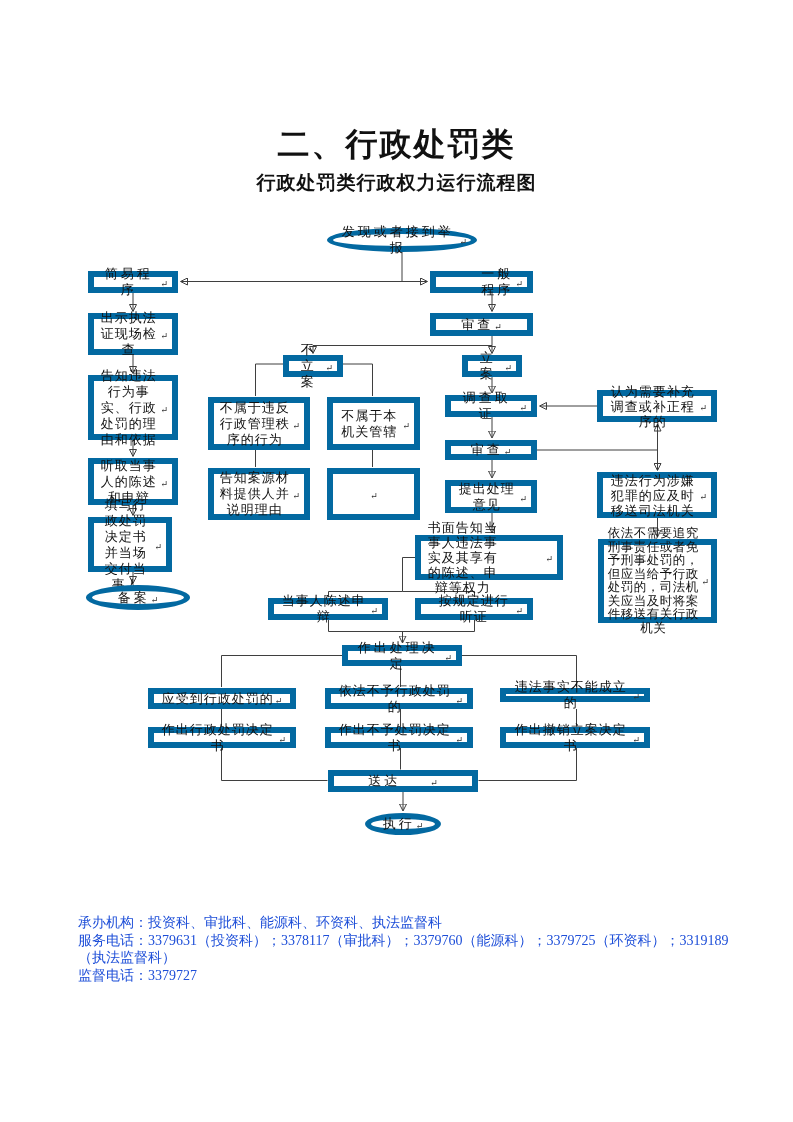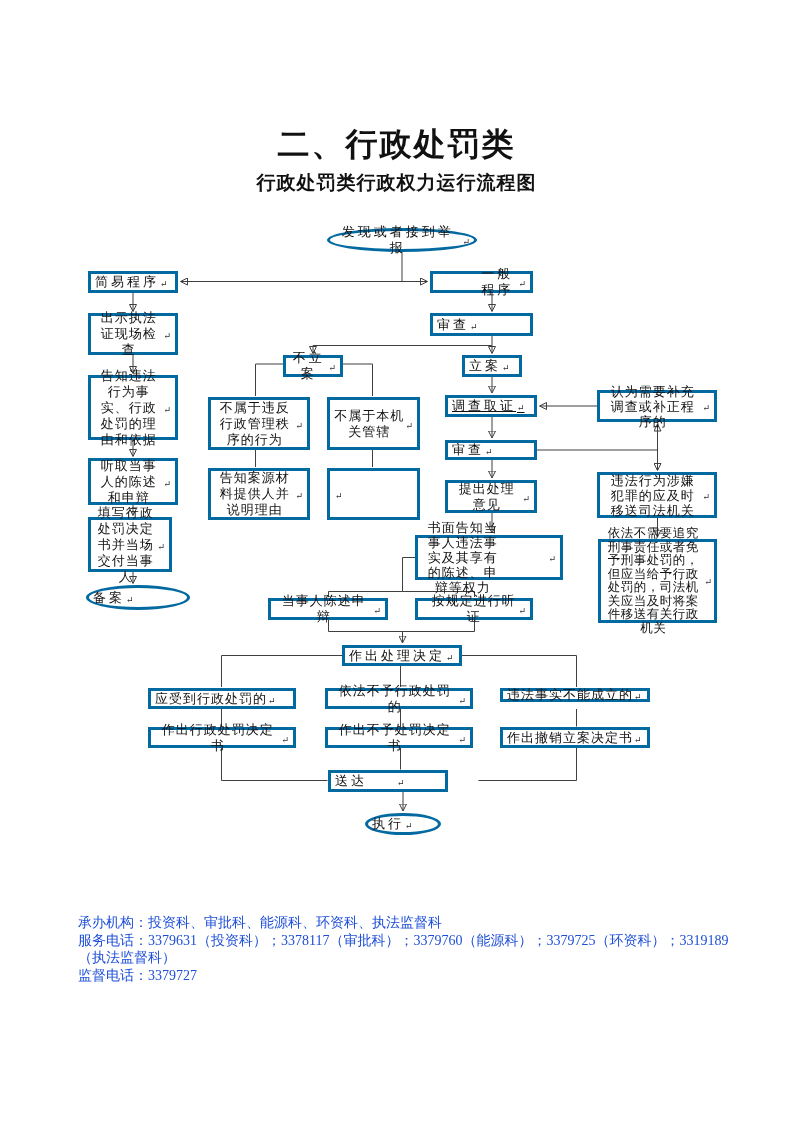--- a/index.html
+++ b/index.html
@@ -13,22 +13,22 @@
   }
   .subtitle{
     position:absolute;left:0;top:170px;width:100%;text-align:center;
     font-family:Liberation Sans, sans-serif;
     font-size:19px;font-weight:600;letter-spacing:1px;line-height:26px;margin:0;
   }
   svg.wires{position:absolute;left:0;top:0;width:793px;height:1122px;}
   svg.wires path{stroke:#3f3f3f;stroke-width:1;fill:none;}
   .node{
     position:absolute;box-sizing:border-box;
-    border:3px solid #0369a1;background:#fff;
-    display:flex;align-items:center;
+    border:6px solid #0369a1;background:#fff;
+    display:flex;align-items:center;justify-content:center;
     text-align:center;font-size:13px;line-height:16px;letter-spacing:1px;
     padding:1px 4px;
   }
   .ellipse{border-radius:50%;}
   .sp{letter-spacing:3px;}
   .tight{font-size:12.5px;line-height:13.5px;letter-spacing:0.5px;padding:1px 2px;}
   .lh15{line-height:15px;}
   .rm{font-size:9px;color:#333;letter-spacing:0;margin-left:1px;transform:translateY(2px);}
   .footer{
     position:absolute;left:78px;top:914px;width:700px;
@@ -137,21 +137,21 @@
   <div class="node" style="left:208px;top:397px;width:102px;height:53px;">
       <span>不属于违反行政管理秩序的行为</span>
       <span class="rm">↵</span>
     </div>
 
   <div class="node" style="left:327px;top:397px;width:93px;height:53px;">
       <span>不属于本机关管辖</span>
       <span class="rm">↵</span>
     </div>
 
-  <div class="node sp" style="left:445px;top:395px;width:92px;height:22px;text-decoration:underline;">
+  <div class="node sp" style="left:445px;top:395px;width:92px;height:22px;">
       <span>调查取证</span>
       <span class="rm">↵</span>
     </div>
 
   <div class="node lh15" style="left:597px;top:390px;width:120px;height:32px;">
       <span>认为需要补充调查或补正程序的</span>
       <span class="rm">↵</span>
     </div>
 
   <div class="node sp" style="left:445px;top:440px;width:92px;height:20px;">
@@ -241,21 +241,21 @@
   <div class="node" style="left:325px;top:727px;width:148px;height:21px;">
       <span>作出不予处罚决定书</span>
       <span class="rm">↵</span>
     </div>
 
   <div class="node" style="left:500px;top:727px;width:150px;height:21px;">
       <span>作出撤销立案决定书</span>
       <span class="rm">↵</span>
     </div>
 
-  <div class="node sp" style="left:328px;top:770px;width:120px;height:22px;gap:29px;">
+  <div class="node sp" style="left:328px;top:770px;width:150px;height:22px;gap:29px;">
       <span>送达</span>
       <span class="rm">↵</span>
     </div>
 
   <div class="node ellipse sp" style="left:365px;top:813px;width:76px;height:22px;">
       <span>执行</span>
       <span class="rm">↵</span>
     </div>
 
   <div class="footer">

